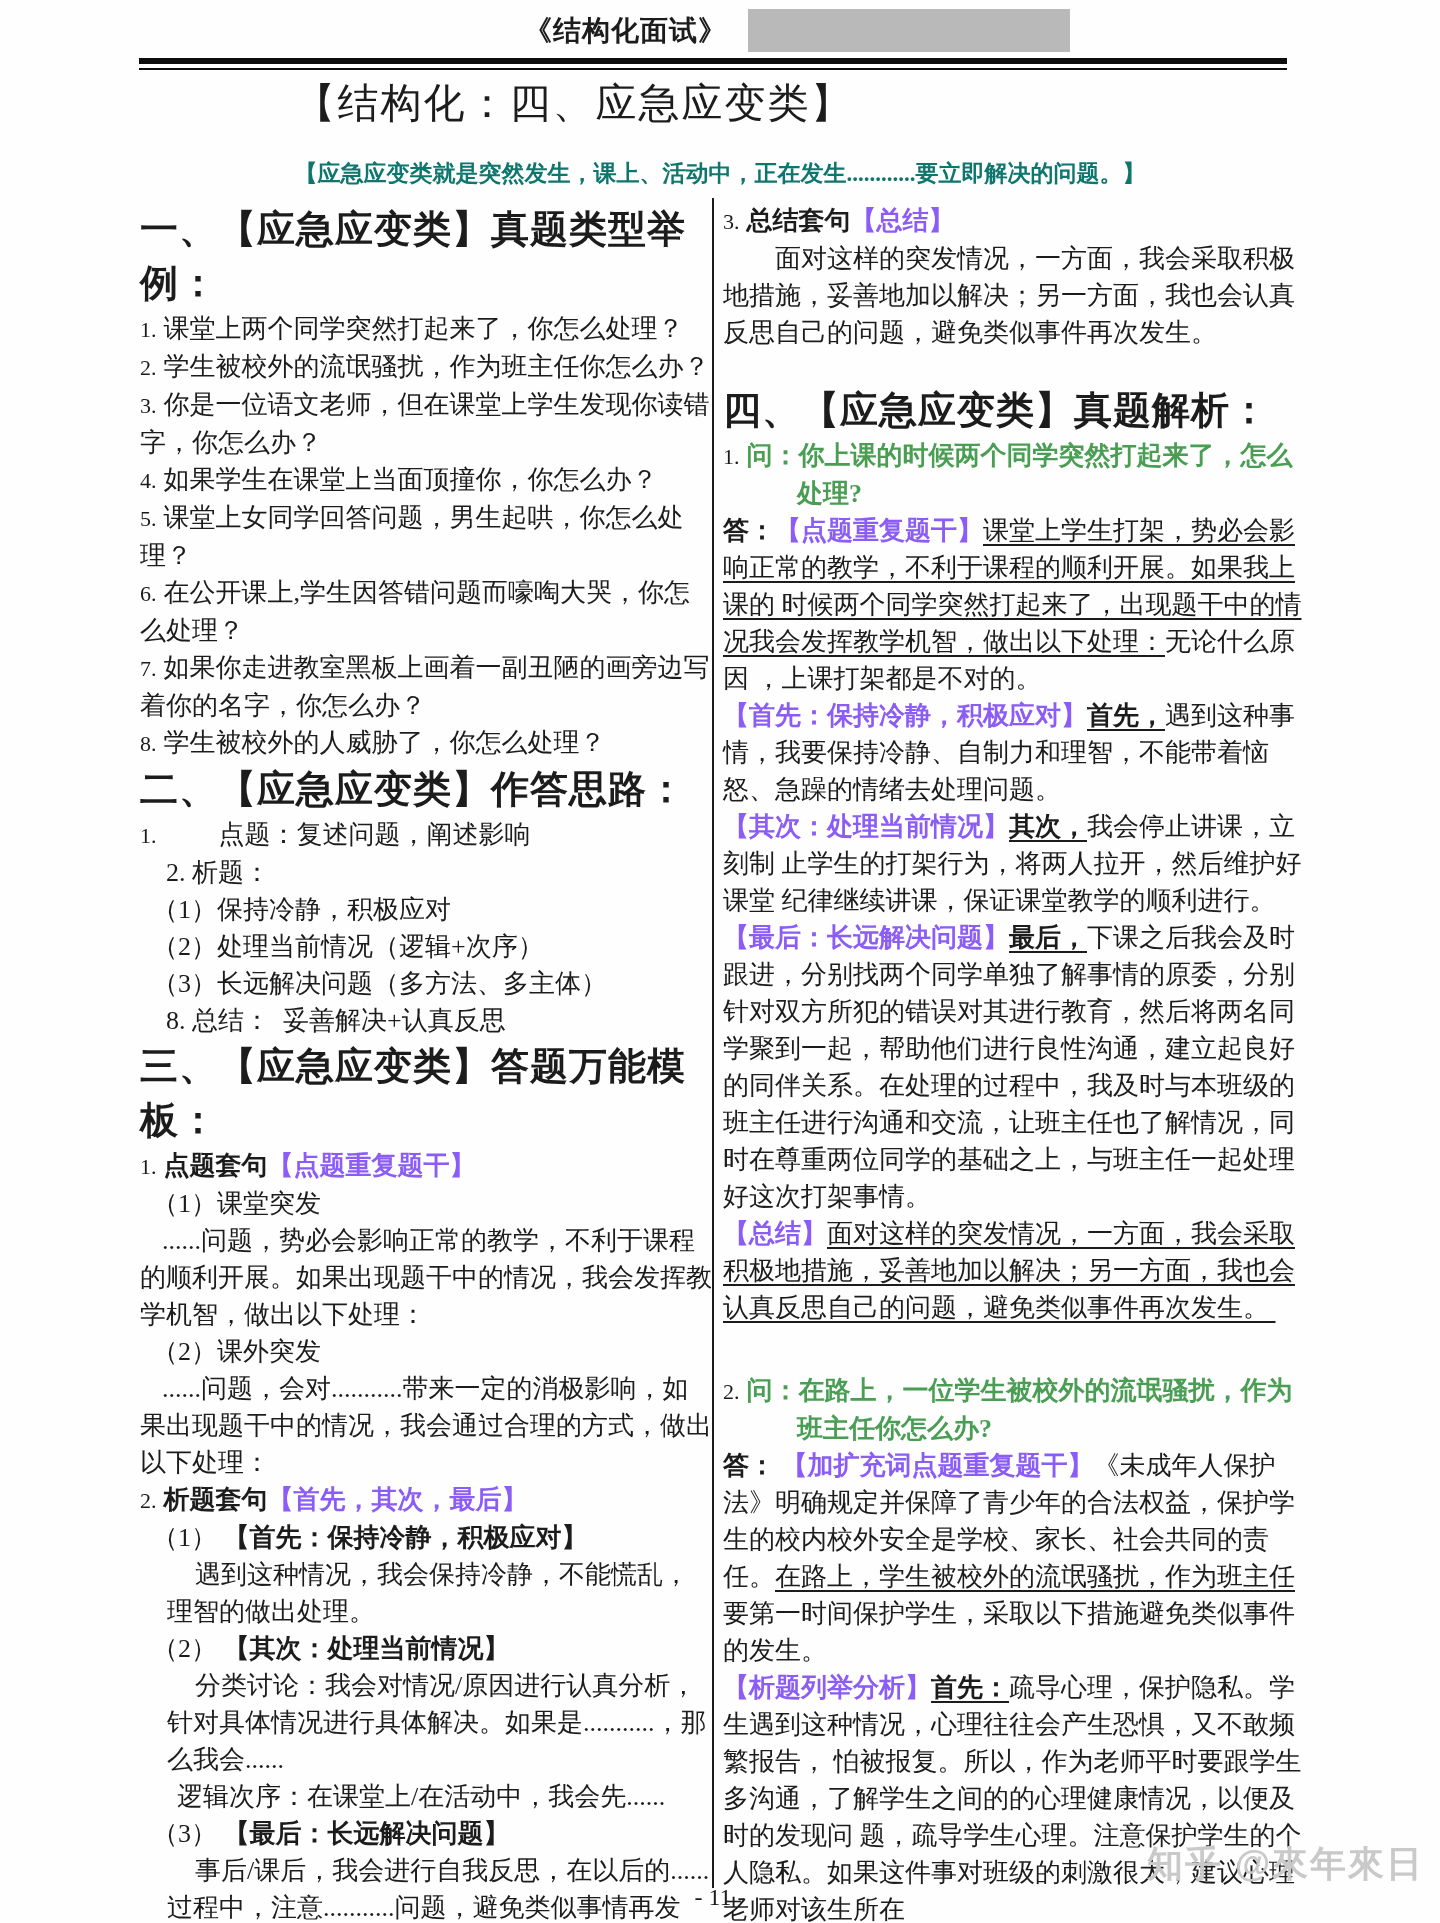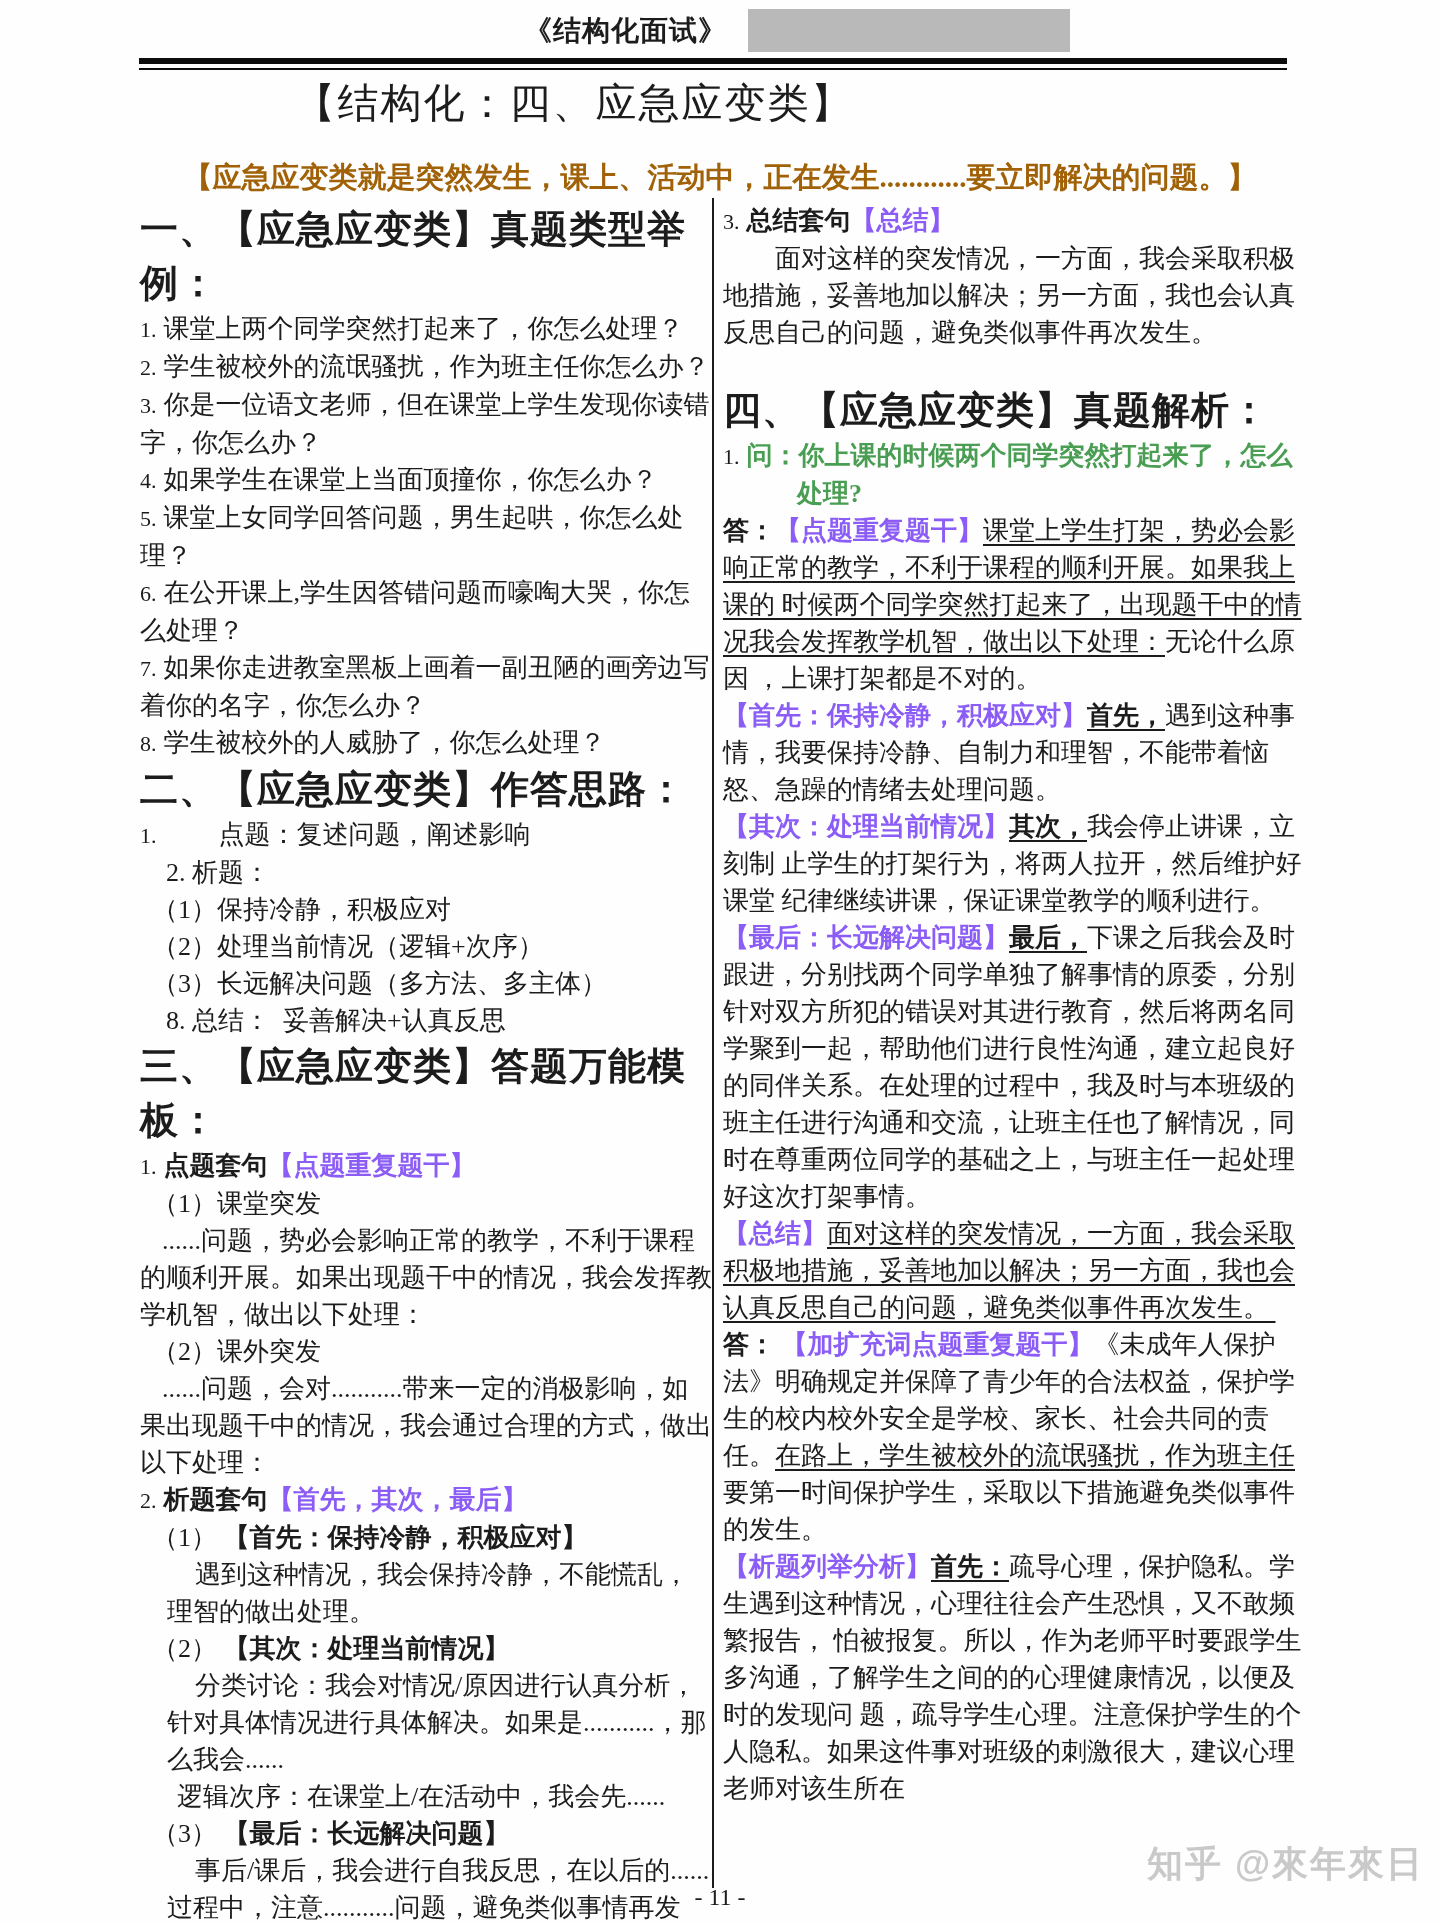--- a/index.html
+++ b/index.html
@@ -9,21 +9,21 @@
   
   .header-title{position:absolute;left:524px;top:12px;font-size:28px;font-weight:700;letter-spacing:1px;}
   .redact-bar{position:absolute;left:748px;top:9px;width:322px;height:43px;background:#b9b9b9;}
   .double-rule{position:absolute;left:139px;top:58px;width:1148px;height:4px;
                border-top:6px solid #0d0d0d;border-bottom:2px solid #0d0d0d;}
 
   
   .doc-title{position:absolute;left:0;top:76px;width:1148px;text-align:center;
              font-size:41px;font-weight:400;letter-spacing:2px;}
   .subtitle{position:absolute;left:0;top:158px;width:1440px;text-align:center;
-            font-size:29px;font-weight:700;color:#a16207;}
+            font-size:23px;font-weight:700;color:#0f766e;}
 
   
   .col{position:absolute;top:202px;font-size:26px;line-height:37px;}
   .col-left{left:140px;width:572px;}
   .col-right{left:723px;width:580px;}
   .divider{position:absolute;left:712px;top:198px;width:2px;height:1690px;background:#1b1b1b;}
 
   p{margin:0;white-space:pre-wrap;}
   .h2{font-size:38px;font-weight:700;line-height:54px;letter-spacing:1px;}
   .num{font-size:22px;margin-right:7px;}
@@ -120,20 +120,21 @@
     <p><span class="b">答：</span><span class="blue">【点题重复题干】</span><span class="u">课堂上学生打架，势必会影响正常的教学，不利于课程的顺利开展。如果我上课的 时候两个同学突然打起来了，出现题干中的情况我会发挥教学机智，做出以下处理：</span><span>无论什么原因 ，上课打架都是不对的。</span></p>
 
     <p><span class="blue">【首先：保持冷静，积极应对】</span><span class="bu">首先，</span><span>遇到这种事情，我要保持冷静、自制力和理智，不能带着恼怒、急躁的情绪去处理问题。</span></p>
 
     <p><span class="blue">【其次：处理当前情况】</span><span class="bu">其次，</span><span>我会停止讲课，立刻制 止学生的打架行为，将两人拉开，然后维护好课堂 纪律继续讲课，保证课堂教学的顺利进行。</span></p>
 
     <p><span class="blue">【最后：长远解决问题】</span><span class="bu">最后，</span><span>下课之后我会及时跟进，分别找两个同学单独了解事情的原委，分别针对双方所犯的错误对其进行教育，然后将两名同学聚到一起，帮助他们进行良性沟通，建立起良好的同伴关系。在处理的过程中，我及时与本班级的班主任进行沟通和交流，让班主任也了解情况，同时在尊重两位同学的基础之上，与班主任一起处理好这次打架事情。</span></p>
 
     <p><span class="blue">【总结】</span><span class="u">面对这样的突发情况，一方面，我会采取积极地措施，妥善地加以解决；另一方面，我也会认真反思自己的问题，避免类似事件再次发生。 </span></p>
 
+    <p class="hang q2"><span class="num">2.</span><span class="green">问：</span><span class="green">在路上，一位学生被校外的流氓骚扰，作为班主任你怎么办?</span></p>
 
     <p><span class="b">答：</span> <span class="blue">【加扩充词点题重复题干】</span><span>《未成年人保护法》明确规定并保障了青少年的合法权益，保护学生的校内校外安全是学校、家长、社会共同的责任。</span><span class="u">在路上，学生被校外的流氓骚扰，作为班主任</span><span>要第一时间保护学生，采取以下措施避免类似事件的发生。</span></p>
 
     <p><span class="blue">【析题列举分析】</span><span class="bu">首先：</span><span>疏导心理，保护隐私。学生遇到这种情况，心理往往会产生恐惧，又不敢频繁报告， 怕被报复。所以，作为老师平时要跟学生多沟通，了解学生之间的的心理健康情况，以便及时的发现问 题，疏导学生心理。注意保护学生的个人隐私。如果这件事对班级的刺激很大，建议心理老师对该生所在</span></p>
   </div>
 
   <div class="footer-num">- 11 -</div>
   <div class="watermark">知乎 @來年來日</div>
 </div>
 

